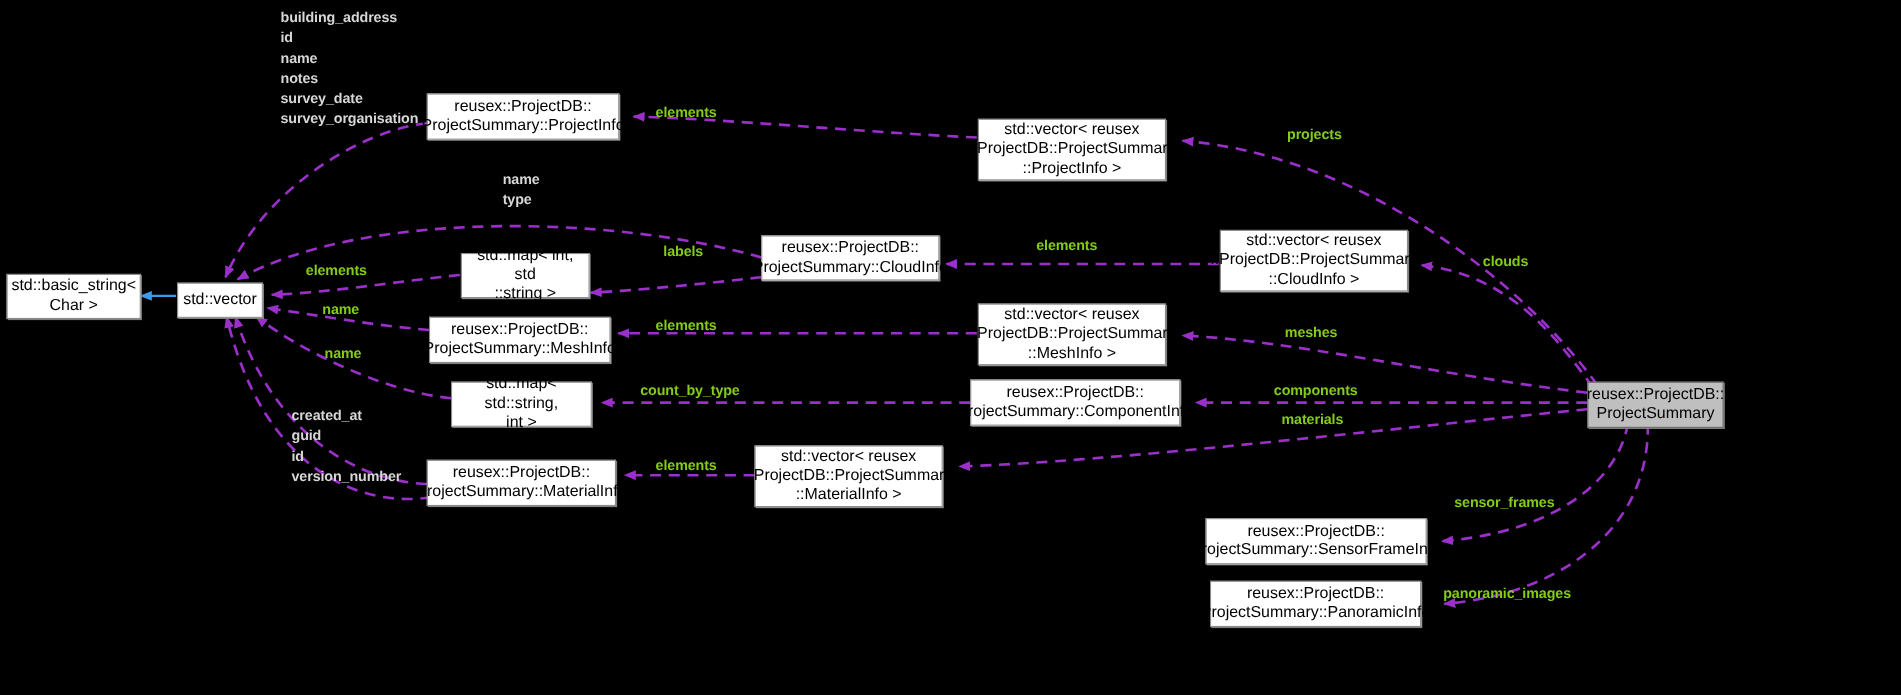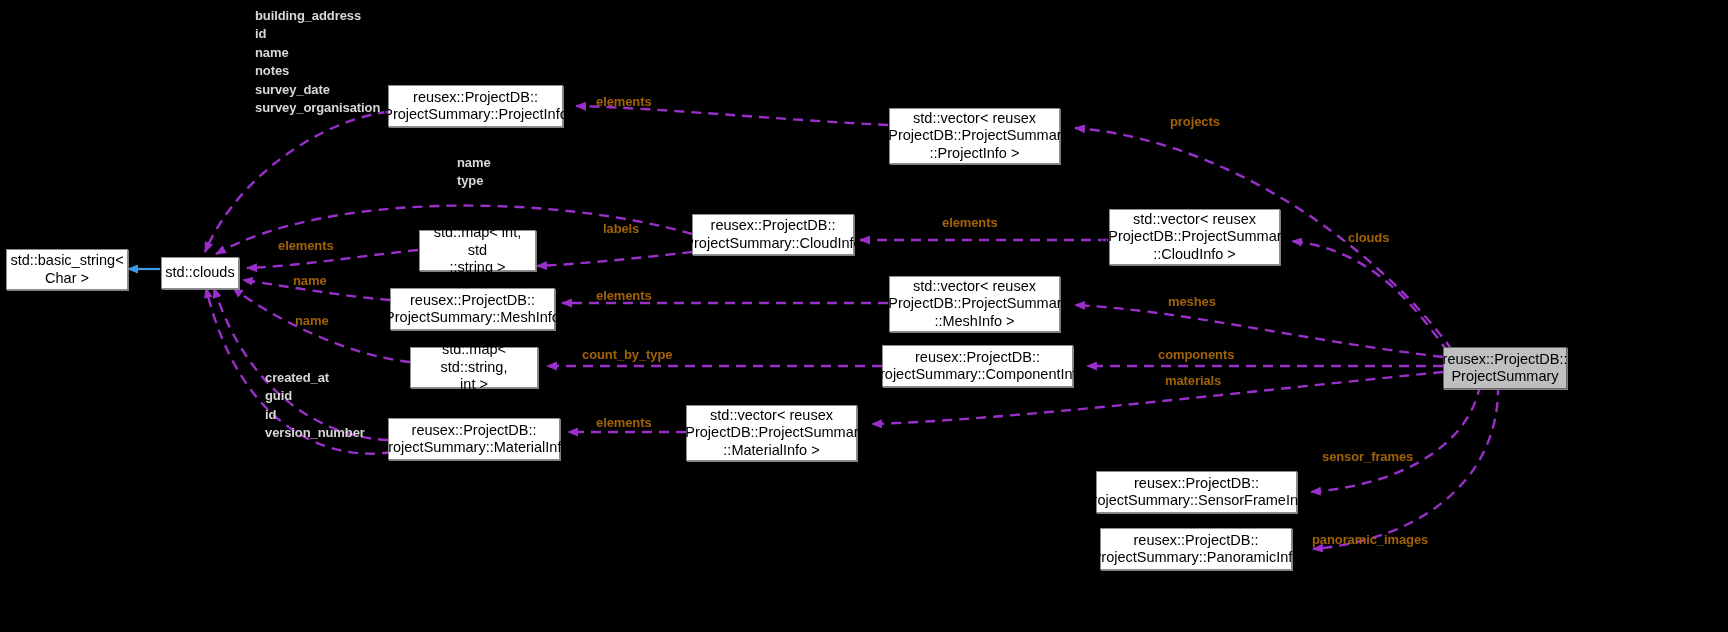--- a/index.html
+++ b/index.html
@@ -29,21 +29,21 @@
     justify-content:center;
     white-space:pre-line;
     padding:15px 4px;
   }
   .node.current{
     background:#bfbfbf;
     border:1px solid #666666;
   }
   .edge-label{
     position:absolute;
-    color:#a16207;
+    color:#84cc16;
     font-size:13px;
     font-weight:bold;
     line-height:18px;
     white-space:pre-line;
     letter-spacing:-0.1px;
   }
   .field-list{
     position:absolute;
     color:#d7d7d7;
     font-size:13px;
@@ -148,21 +148,21 @@
     </g>
 
     <g>
       <path d="M1498,385 C1500,480 1420,540 1313,549" stroke="#9a30c9" stroke-width="2.4" fill="none" stroke-dasharray="10,7" marker-end="url(#ah-purple)"></path>
     </g>
   </svg>
 
   <div class="node" style="left:6px; top:249px; width:122px; height:41px;">std::basic_string&lt;
 Char &gt;</div>
 
-  <div class="node" style="left:161px; top:257px; width:78px; height:25px;">std::clouds</div>
+  <div class="node" style="left:161px; top:257px; width:78px; height:25px;">std::vector</div>
 
   <div class="node" style="left:410px; top:347px; width:128px; height:41px;">std::map&lt; std::string,
 int &gt;</div>
 
   <div class="node" style="left:419px; top:230px; width:117px; height:41px;">std::map&lt; int, std
 ::string &gt;</div>
 
   <div class="node" style="left:388px; top:85px; width:175px; height:42px;">reusex::ProjectDB::
 ProjectSummary::ProjectInfo</div>
 

